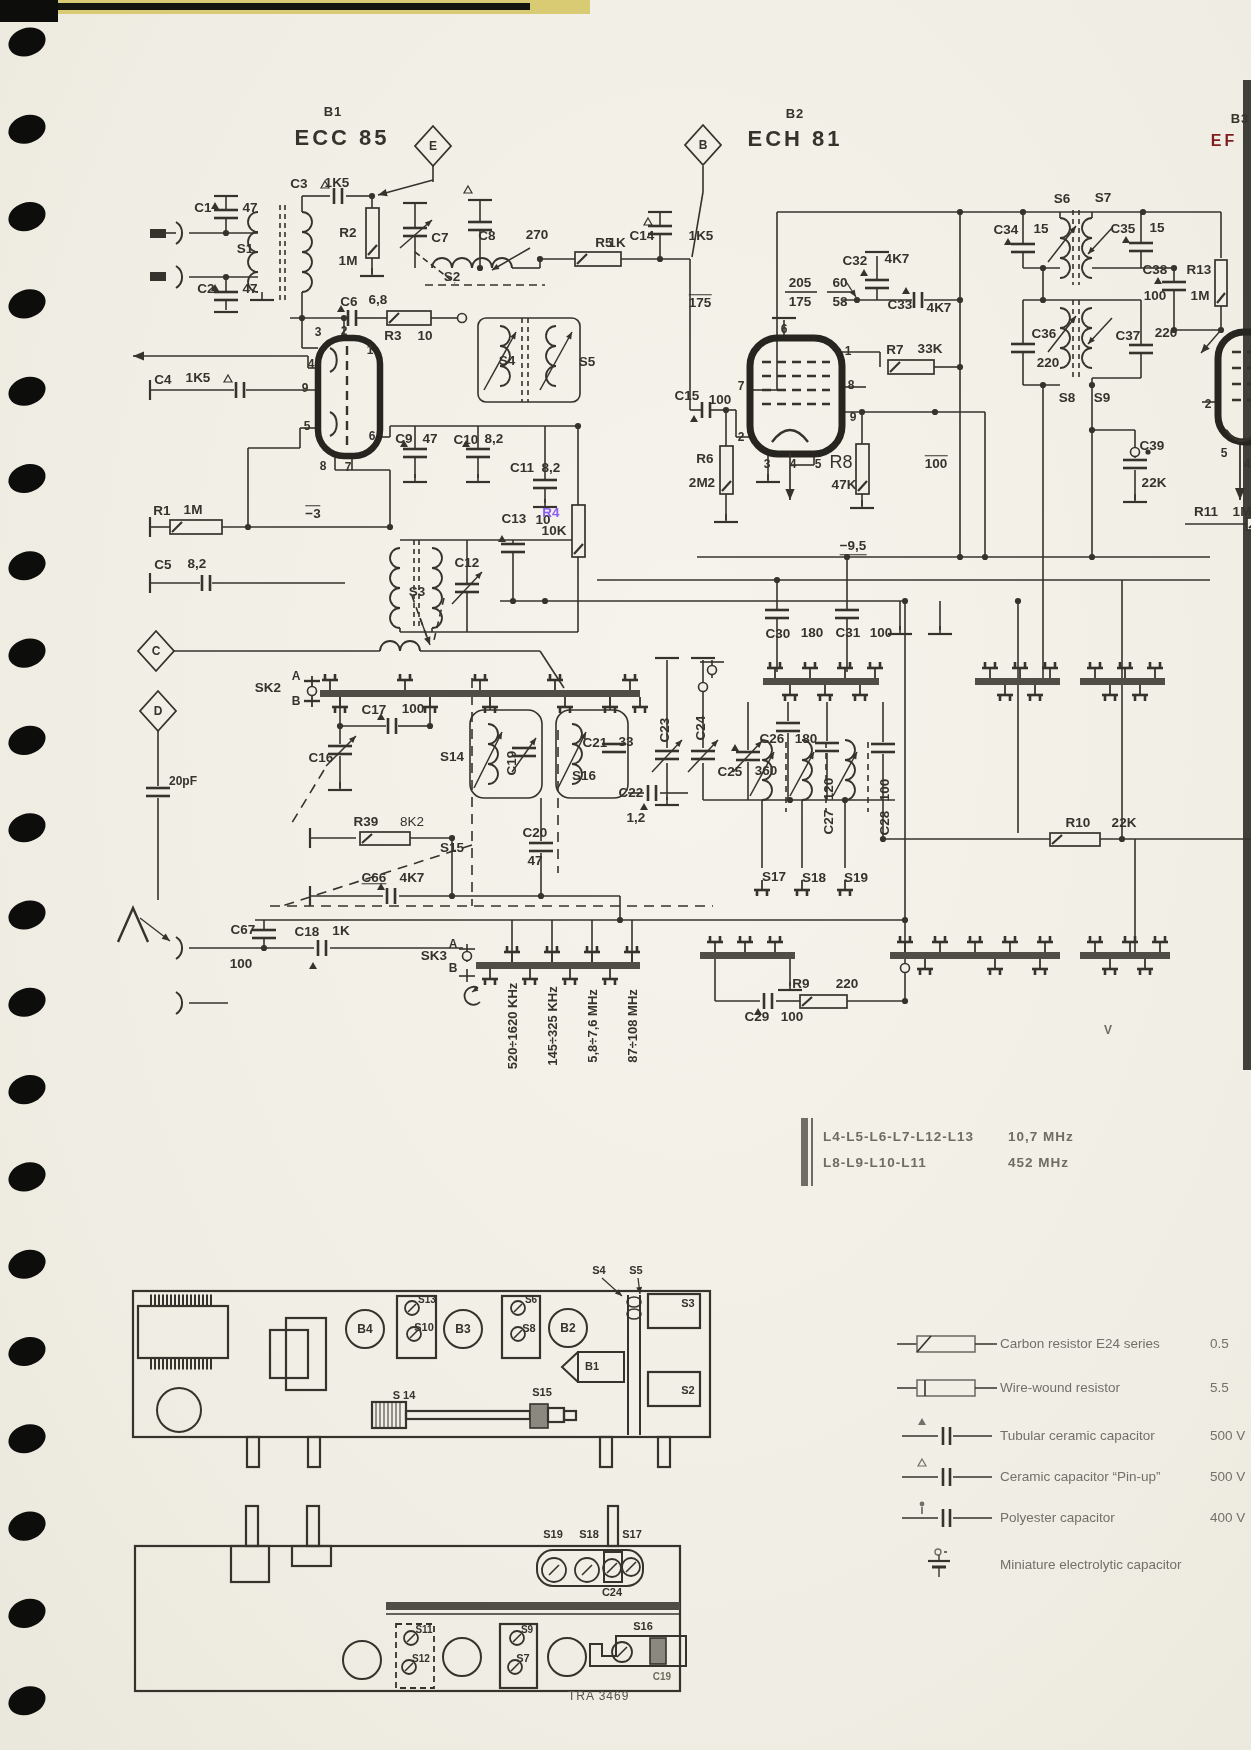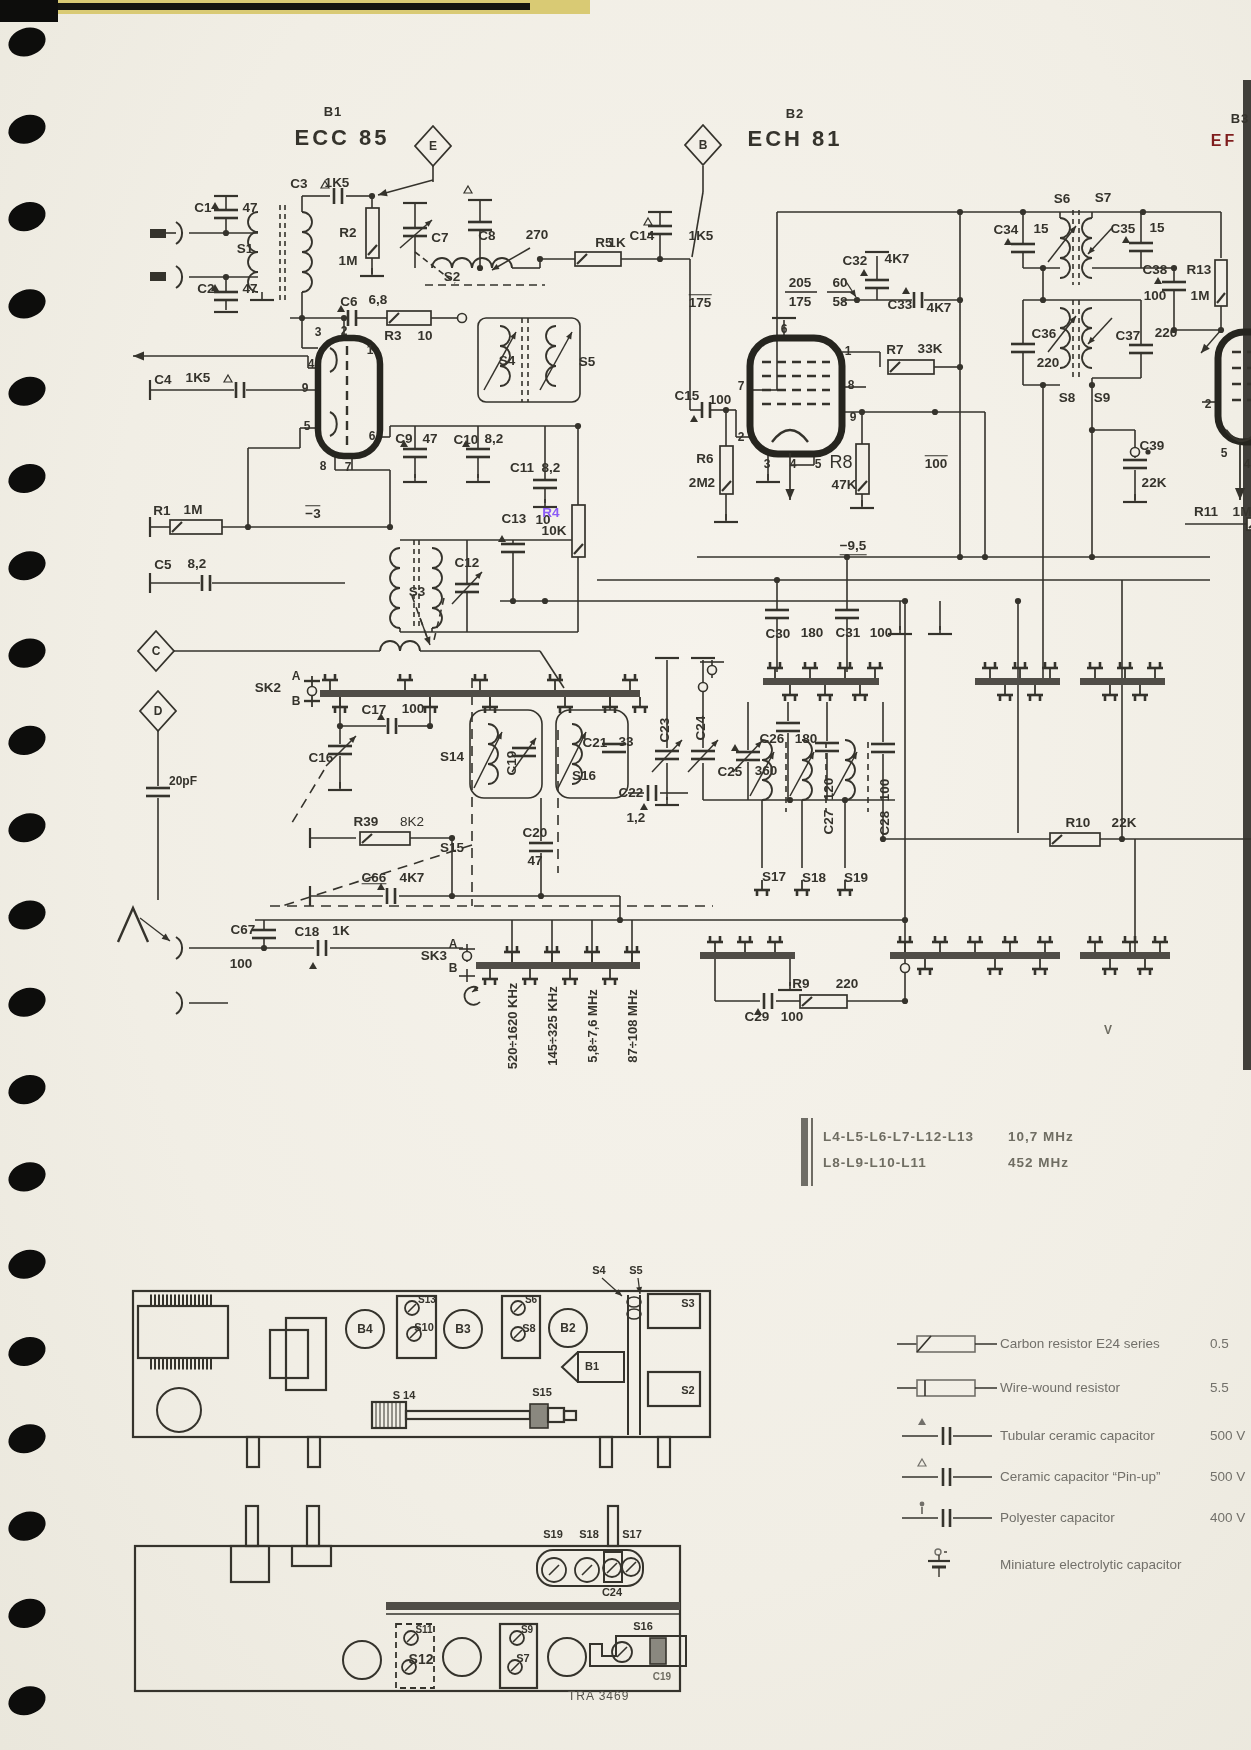--- a/index.html
+++ b/index.html
@@ -1128,21 +1128,21 @@
     <div class="lbl" style="left: 592px; top: 1366px; font-size: 11px; font-weight: 700; color: rgb(53, 51, 44); transform: translate(-50%, -50%);">B1</div>
     <div class="lbl" style="left: 404px; top: 1395px; font-size: 11px; font-weight: 700; color: rgb(53, 51, 44); transform: translate(-50%, -50%);">S 14</div>
     <div class="lbl" style="left: 542px; top: 1392px; font-size: 11px; font-weight: 700; color: rgb(53, 51, 44); transform: translate(-50%, -50%);">S15</div>
     <div class="lbl" style="left: 688px; top: 1303px; font-size: 11px; font-weight: 700; color: rgb(53, 51, 44); transform: translate(-50%, -50%);">S3</div>
     <div class="lbl" style="left: 688px; top: 1390px; font-size: 11px; font-weight: 700; color: rgb(53, 51, 44); transform: translate(-50%, -50%);">S2</div>
     <div class="lbl" style="left: 553px; top: 1534px; font-size: 11px; font-weight: 700; color: rgb(53, 51, 44); transform: translate(-50%, -50%);">S19</div>
     <div class="lbl" style="left: 589px; top: 1534px; font-size: 11px; font-weight: 700; color: rgb(53, 51, 44); transform: translate(-50%, -50%);">S18</div>
     <div class="lbl" style="left: 632px; top: 1534px; font-size: 11px; font-weight: 700; color: rgb(53, 51, 44); transform: translate(-50%, -50%);">S17</div>
     <div class="lbl" style="left: 612px; top: 1592px; font-size: 11px; font-weight: 700; color: rgb(53, 51, 44); transform: translate(-50%, -50%);">C24</div>
     <div class="lbl" style="left: 424px; top: 1630px; font-size: 10px; font-weight: 700; color: rgb(53, 51, 44); transform: translate(-50%, -50%);">S11</div>
-    <div class="lbl" style="left: 421px; top: 1659px; font-size: 14px; font-weight: 700; color: rgb(53, 51, 44); transform: translate(-50%, -50%);">S12</div>
+    <div class="lbl" style="left: 421px; top: 1659px; font-size: 10px; font-weight: 700; color: rgb(53, 51, 44); transform: translate(-50%, -50%);">S12</div>
     <div class="lbl" style="left: 527px; top: 1630px; font-size: 10px; font-weight: 700; color: rgb(53, 51, 44); transform: translate(-50%, -50%);">S9</div>
     <div class="lbl" style="left: 523px; top: 1658px; font-size: 11px; font-weight: 700; color: rgb(53, 51, 44); transform: translate(-50%, -50%);">S7</div>
     <div class="lbl" style="left: 643px; top: 1626px; font-size: 11px; font-weight: 700; color: rgb(53, 51, 44); transform: translate(-50%, -50%);">S16</div>
     <div class="lbl" style="left: 662px; top: 1677px; font-size: 10px; font-weight: 700; color: rgb(111, 109, 98); transform: translate(-50%, -50%);">C19</div>
     <div class="lbl" style="left: 333px; top: 111px; font-size: 13px; font-weight: 800; color: rgb(53, 51, 44); transform: translate(-50%, -50%); letter-spacing: 1px;">B1</div>
     <div class="lbl" style="left: 342px; top: 138px; font-size: 22px; font-weight: 800; color: rgb(53, 51, 44); transform: translate(-50%, -50%); letter-spacing: 3px;">ECC 85</div>
     <div class="lbl" style="left: 795px; top: 113px; font-size: 13px; font-weight: 800; color: rgb(53, 51, 44); transform: translate(-50%, -50%); letter-spacing: 1px;">B2</div>
     <div class="lbl" style="left: 795px; top: 139px; font-size: 22px; font-weight: 800; color: rgb(53, 51, 44); transform: translate(-50%, -50%); letter-spacing: 3px;">ECH 81</div>
     <div class="lbl" style="left: 1240px; top: 118px; font-size: 13px; font-weight: 800; color: rgb(53, 51, 44); transform: translate(-50%, -50%); letter-spacing: 1px;">B3</div>
     <div class="lbl" style="left: 1224px; top: 141px; font-size: 16px; font-weight: 800; color: #7f1d1d; transform: translate(-50%, -50%); letter-spacing: 3px;">EF</div>

